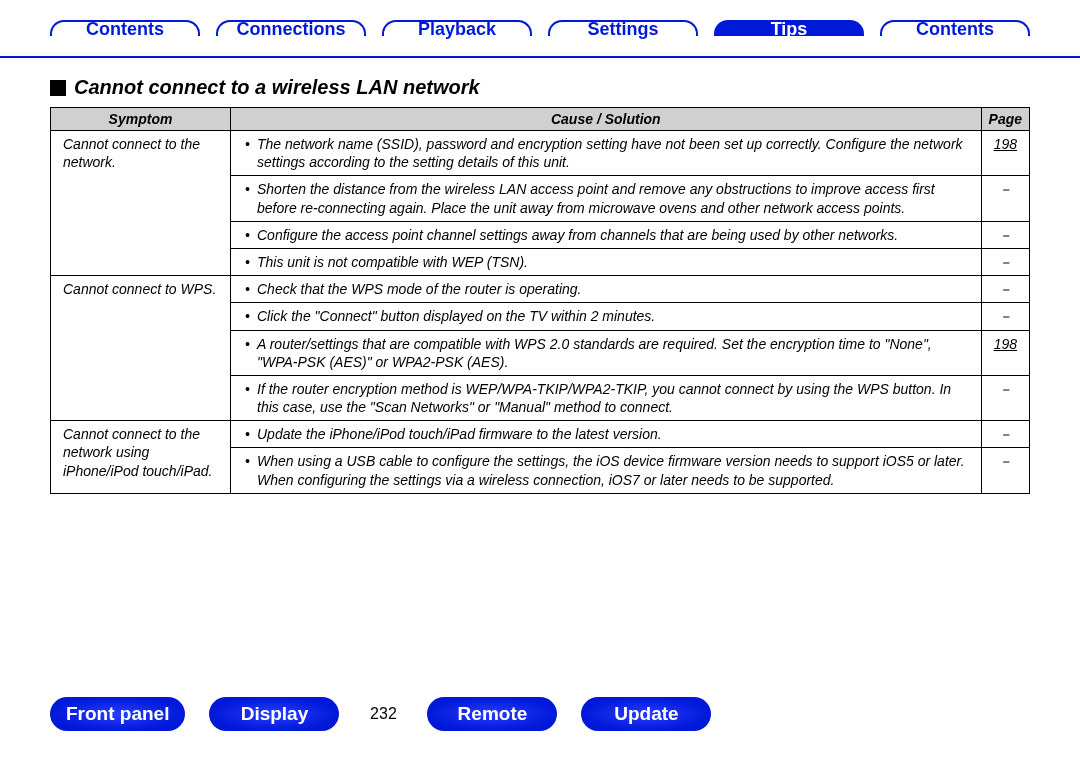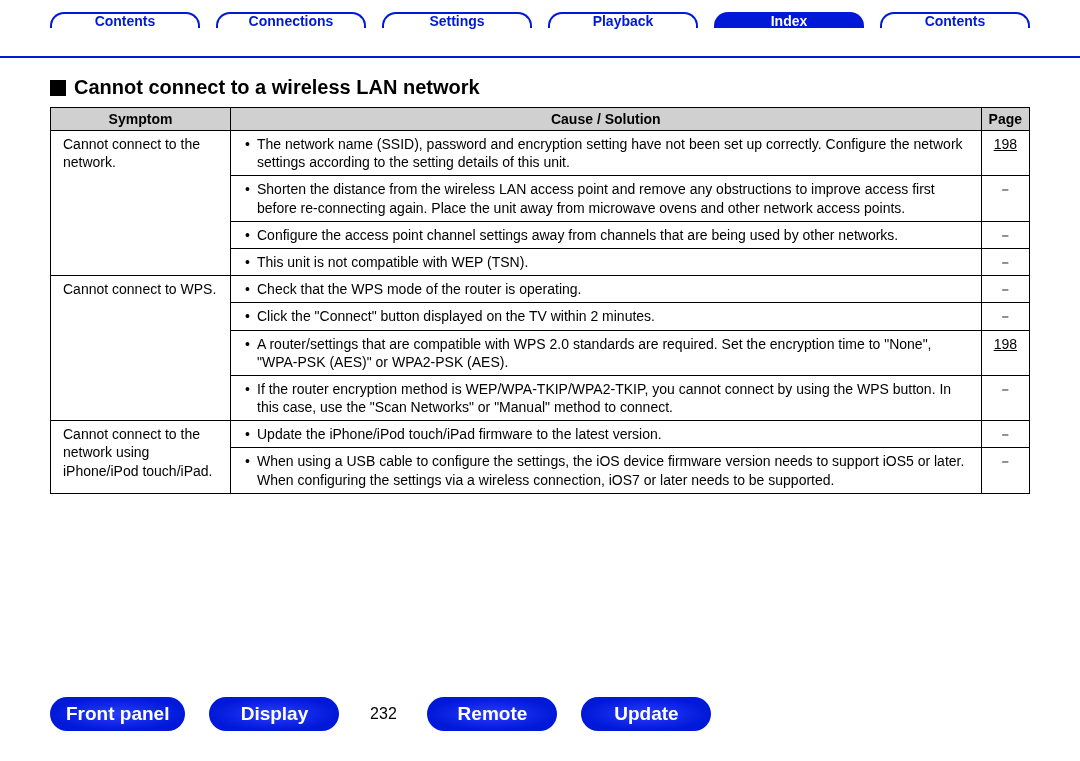--- a/index.html
+++ b/index.html
@@ -14,40 +14,41 @@
   .top-nav {
     display: flex;
     justify-content: space-between;
     padding: 10px 50px 0 50px;
     border-bottom: 2px solid #0018d8;
     height: 58px;
   }
   .tab {
     width: 150px;
     height: 16px;
-    margin-top: 2px;
+    margin-top: 10px;
     display: flex;
     align-items: center;
     justify-content: center;
     font-weight: bold;
-    font-size: 14px;
+    font-size: 18px;
     border: 2px solid #0018d8;
     border-bottom: none;
     border-radius: 14px 14px 0 0;
     color: #0018d8;
     background: #fff;
     cursor: pointer;
     position: relative;
   }
   .tab.active {
     background: #0018d8;
     color: #fff;
   }
   .content {
     padding: 18px 50px 0 50px;
+    font-style: italic;
   }
   .heading-row {
     display: flex;
     align-items: center;
     gap: 8px;
     margin-bottom: 8px;
   }
   .sq-icon {
     width: 16px; height: 16px;
     background: #000;
@@ -112,23 +113,23 @@
     min-width: 40px;
     text-align: center;
   }
 </style>
 </head>
 <body>
 
 <div class="top-nav">
   <div class="tab">Contents</div>
   <div class="tab">Connections</div>
+  <div class="tab">Playback</div>
   <div class="tab">Settings</div>
-  <div class="tab">Playback</div>
-  <div class="tab active">Index</div>
+  <div class="tab active">Tips</div>
   <div class="tab">Contents</div>
 </div>
 
 <div class="content">
   <div class="heading-row">
     <span class="sq-icon"></span>
     <h2>Cannot connect to a wireless LAN network</h2>
   </div>
 
   <table class="trouble">

